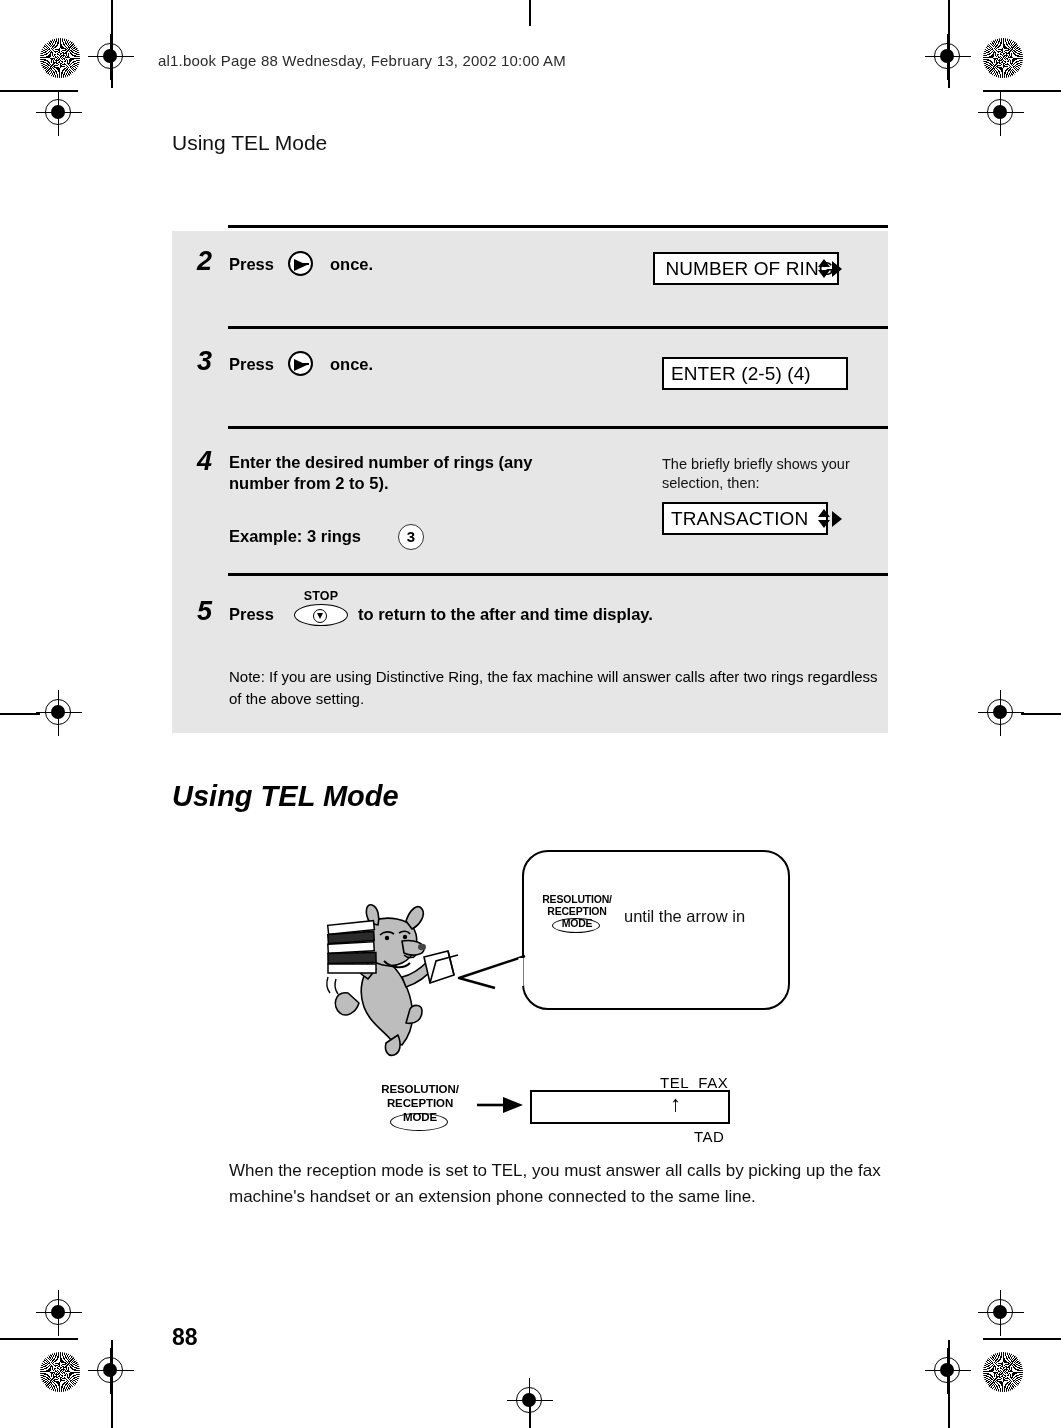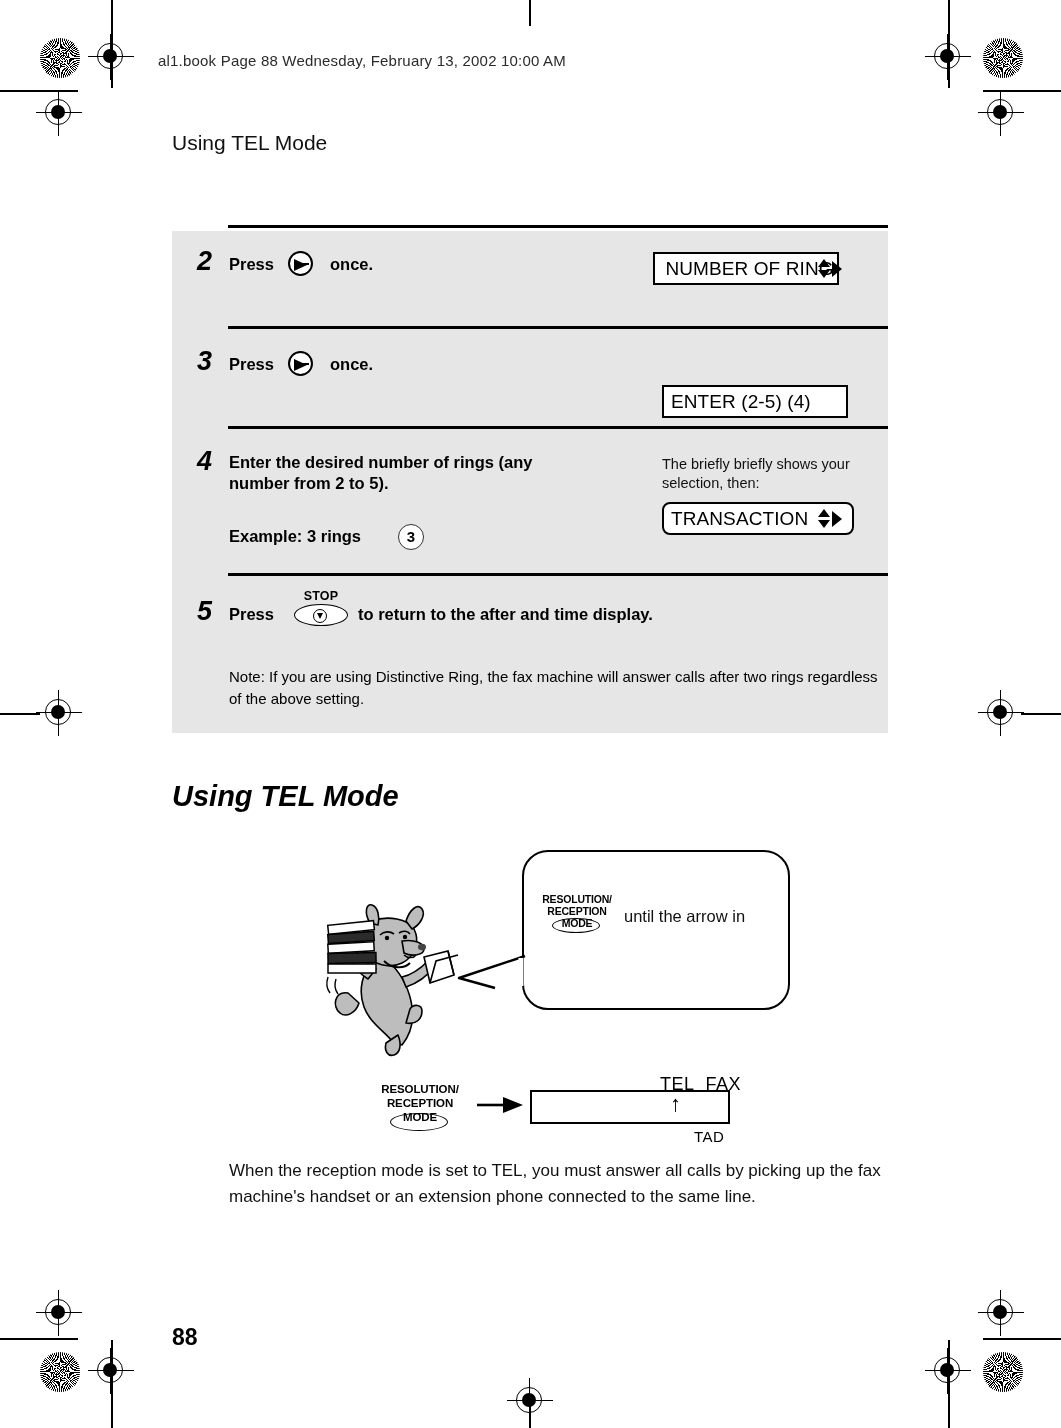--- a/index.html
+++ b/index.html
@@ -353,21 +353,21 @@
     width: 200px;
     height: 34px;
     border: 2.6px solid #000;
     background: #fff;
     box-sizing: border-box;
   }
   .mode-top-labels {
     position: absolute;
     left: 660px;
     top: 1074px;
-    font-size: 18px;
+    font-size: 15px;
     letter-spacing: 0.5px;
   }
   .mode-bottom-label {
     position: absolute;
     left: 694px;
     top: 1128px;
     font-size: 15px;
     letter-spacing: 0.5px;
   }
   .mode-pointer {
@@ -516,31 +516,31 @@
 </div>
 
 <div class="step-num" style="left:197px; top:346px;">3</div>
 <div class="step-text" style="left:229px; top:354px;">Press</div>
 <div class="key-round" style="left:288px; top:351px;">
   <div class="tri"></div>
     <div class="bar"></div>
 </div>
 <div class="step-text" style="left:330px; top:354px;">once.</div>
 
-<div class="lcd" style="left:662px; top:357px; width:186px; height:33px;margin-top:28px;">
+<div class="lcd" style="left:662px; top:357px; width:186px; height:33px;">
   <span>ENTER (2-5) (4)</span>
 </div>
 
 <div class="step-num" style="left:197px; top:446px;">4</div>
 <div class="step-text" style="left:229px; top:452px; width:360px;">Enter the desired number of rings (any number from 2 to 5).</div>
 <div class="step-text" style="left:229px; top:526px;">Example: 3 rings</div>
 <div class="key-digit" style="left:398px; top:524px;">3</div>
 
 <div class="lcd-caption" style="left:662px; top:455px; width:200px;">The briefly briefly shows your selection, then:</div>
-<div class="lcd" style="left:662px; top:502px; width:192px; height:33px;border-radius:8px;">
+<div class="lcd" style="left:662px; top:502px; width:166px; height:33px;">
   <span>TRANSACTION</span>
 </div>
 <div class="lcd-arrows" style="left:818px; top:509px;">
   <div class="ud"></div>
   <div class="rt"></div>
 </div>
 
 <div class="step-num" style="left:197px; top:596px;">5</div>
 <div class="step-text" style="left:229px; top:604px;">Press</div>
 <div class="key-stop" style="left:292px; top:589px;">

